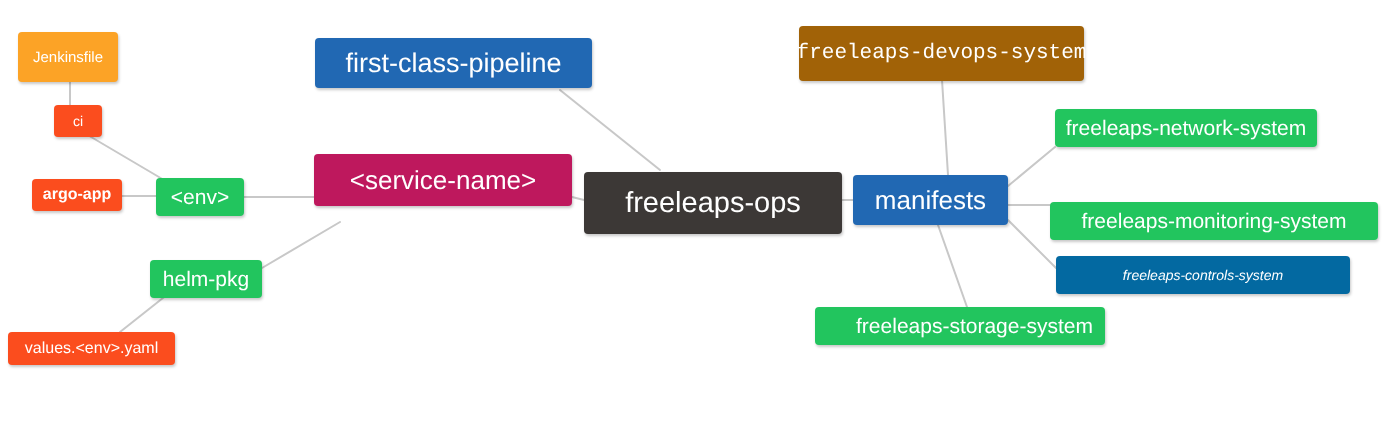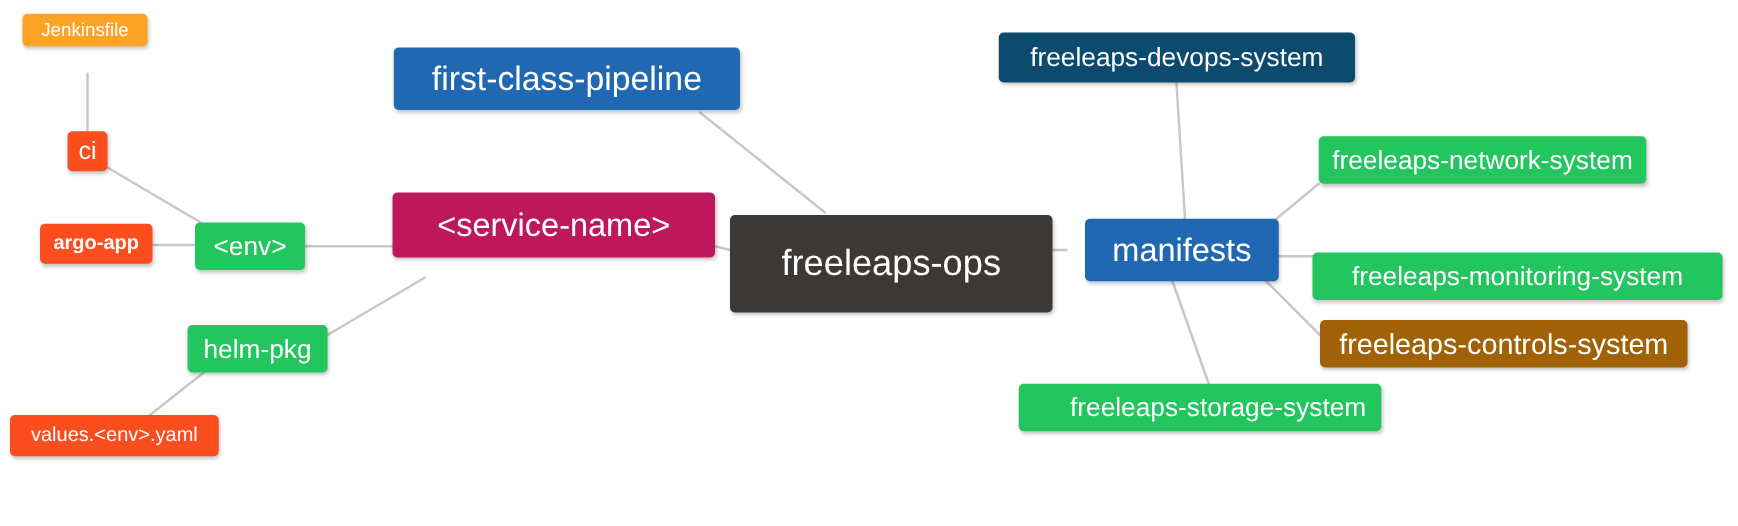--- a/index.html
+++ b/index.html
@@ -52,29 +52,29 @@
       <line x1="156" y1="196" x2="122" y2="196" stroke="#c8c8c8" stroke-width="2" stroke-linecap="round"></line>
       <line x1="70" y1="105" x2="70" y2="59" stroke="#c8c8c8" stroke-width="2" stroke-linecap="round"></line>
       <line x1="168" y1="294" x2="120" y2="332" stroke="#c8c8c8" stroke-width="2" stroke-linecap="round"></line>
       <line x1="948" y1="175" x2="941" y2="64" stroke="#c8c8c8" stroke-width="2" stroke-linecap="round"></line>
       <line x1="1008" y1="186" x2="1055" y2="147" stroke="#c8c8c8" stroke-width="2" stroke-linecap="round"></line>
       <line x1="1008" y1="205" x2="1050" y2="205" stroke="#c8c8c8" stroke-width="2" stroke-linecap="round"></line>
       <line x1="1008" y1="220" x2="1056" y2="268" stroke="#c8c8c8" stroke-width="2" stroke-linecap="round"></line>
       <line x1="938" y1="225" x2="967" y2="307" stroke="#c8c8c8" stroke-width="2" stroke-linecap="round"></line>
     </svg>
   <div id="node-layer">
-      <div class="node" style="left: 584px; top: 172px; width: 258px; height: 78px; background: rgb(60, 56, 54); font-size: 29px;">freeleaps-ops</div>
+      <div class="node" style="left: 584px; top: 172px; width: 258px; height: 62px; background: rgb(60, 56, 54); font-size: 29px;">freeleaps-ops</div>
       <div class="node" style="left: 314px; top: 154px; width: 258px; height: 52px; background: #be185d; font-size: 26px;">&lt;service-name&gt;</div>
-      <div class="node" style="left: 853px; top: 175px; width: 155px; height: 50px; background: rgb(33, 104, 179); font-size: 26px; margin-left: 15px;">manifests</div>
+      <div class="node" style="left: 853px; top: 175px; width: 155px; height: 50px; background: rgb(33, 104, 179); font-size: 26px;">manifests</div>
       <div class="node" style="left: 315px; top: 38px; width: 277px; height: 50px; background: rgb(33, 104, 179); font-size: 27px;">first-class-pipeline</div>
       <div class="node" style="left: 156px; top: 178px; width: 88px; height: 38px; background: rgb(34, 197, 94); font-size: 21px;">&lt;env&gt;</div>
       <div class="node" style="left: 150px; top: 260px; width: 112px; height: 38px; background: rgb(34, 197, 94); font-size: 21px;">helm-pkg</div>
-      <div class="node" style="left: 54px; top: 105px; width: 32px; height: 32px; background: rgb(251, 77, 30); font-size: 20px;">ci</div>
+      <div class="node" style="left: 54px; top: 105px; width: 48px; height: 32px; background: rgb(251, 77, 30); font-size: 14px;">ci</div>
       <div class="node" style="left: 32px; top: 179px; width: 90px; height: 32px; background: rgb(251, 77, 30); font-size: 16px; font-weight: bold;">argo-app</div>
-      <div class="node" style="left: 18px; top: 11px; width: 100px; height: 26px; background: rgb(252, 163, 38); font-size: 15px;">Jenkinsfile</div>
+      <div class="node" style="left: 18px; top: 32px; width: 100px; height: 50px; background: rgb(252, 163, 38); font-size: 15px;">Jenkinsfile</div>
       <div class="node" style="left: 8px; top: 332px; width: 167px; height: 33px; background: rgb(251, 77, 30); font-size: 16px; text-align: center;">values.&lt;env&gt;.yaml</div>
-      <div class="node" style="left: 799px; top: 26px; width: 285px; height: 40px; background: #0c4a6e; font-size: 21px;">freeleaps-devops-system</div>
+      <div class="node" style="left: 799px; top: 26px; width: 285px; height: 55px; background: #a16207; font-size: 21px; font-family: Liberation Mono, monospace;">freeleaps-devops-system</div>
       <div class="node" style="left: 1055px; top: 109px; width: 262px; height: 38px; background: rgb(34, 197, 94); font-size: 21px;">freeleaps-network-system</div>
       <div class="node" style="left: 1050px; top: 202px; width: 328px; height: 38px; background: rgb(34, 197, 94); font-size: 21px;">freeleaps-monitoring-system</div>
-      <div class="node" style="left: 1056px; top: 256px; width: 294px; height: 38px; background: #a16207; font-size: 23px;">freeleaps-controls-system</div>
+      <div class="node" style="left: 1056px; top: 256px; width: 294px; height: 38px; background: #0369a1; font-size: 14px; font-style: italic;">freeleaps-controls-system</div>
       <div class="node" style="left: 815px; top: 307px; width: 290px; height: 38px; background: rgb(34, 197, 94); font-size: 21px; padding-left: 39px;">freeleaps-storage-system</div>
     </div>
 </div>
 
 </body></html>

